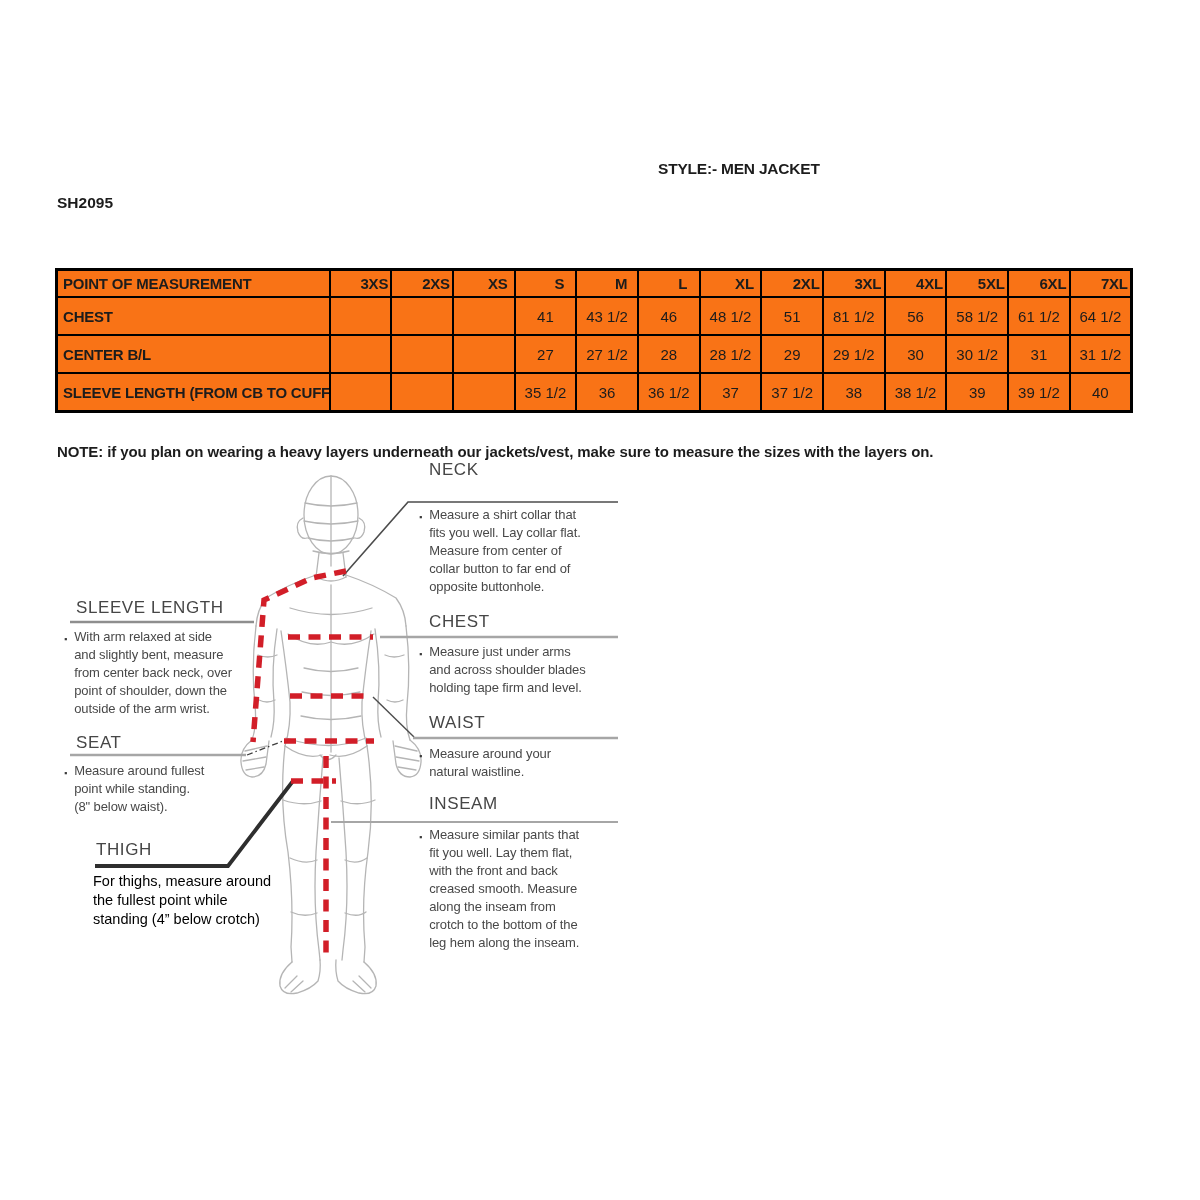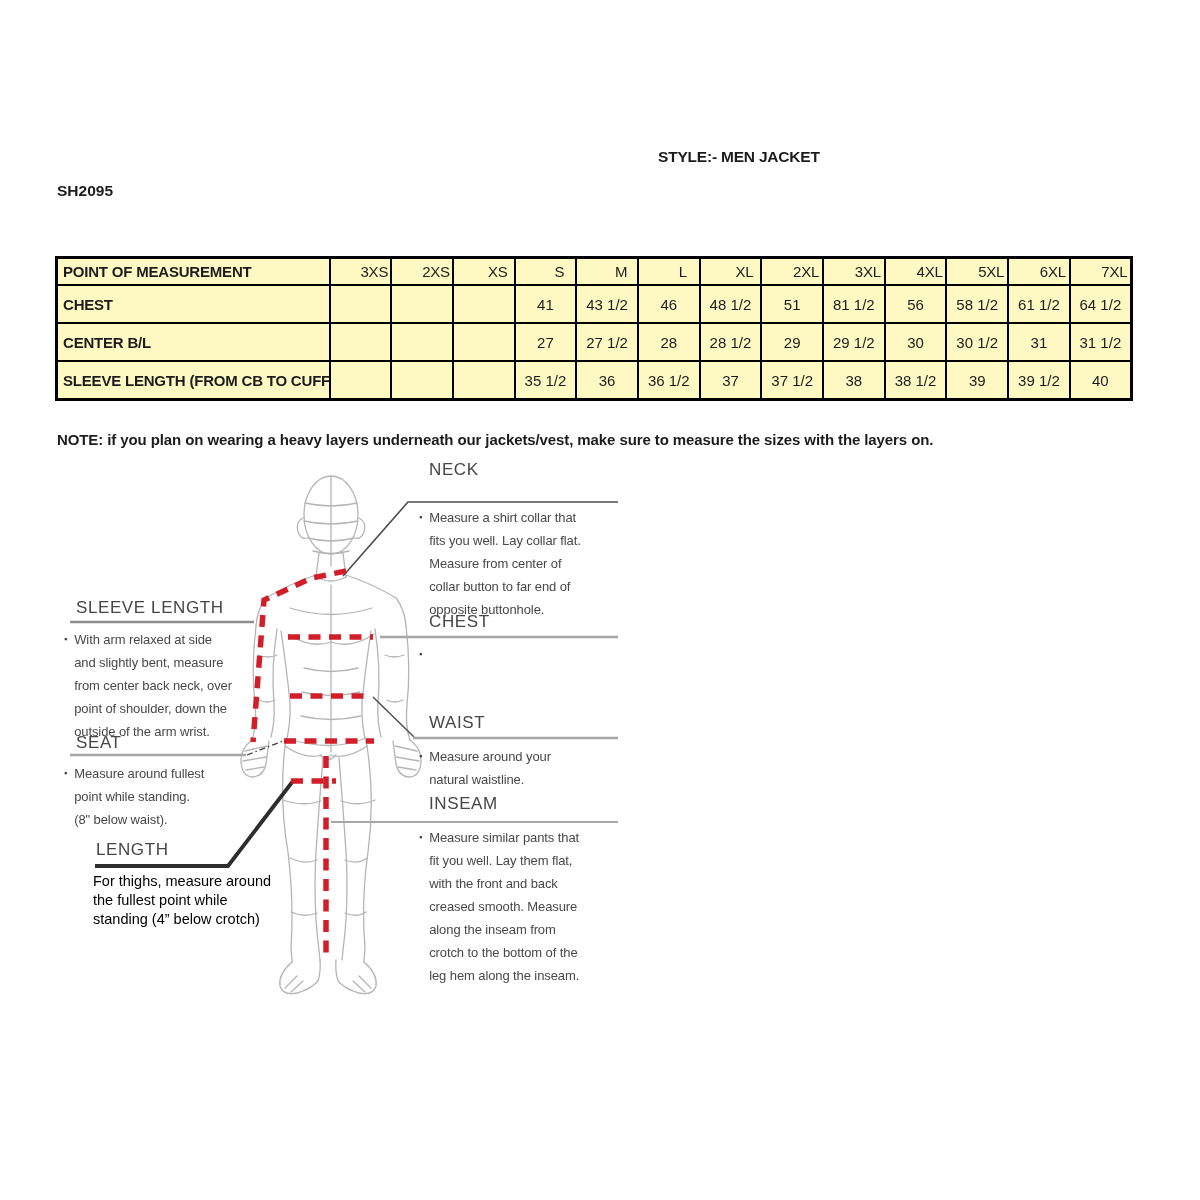--- a/index.html
+++ b/index.html
@@ -1,44 +1,44 @@
 <!DOCTYPE html>
 <html><head>
 <meta charset="utf-8">
 <style>
   html,body{margin:0;padding:0;}
   body{
     width:1200px;height:1200px;position:relative;background:#ffffff;
     font-family:"Liberation Sans",sans-serif;color:#1c1c1c;overflow:hidden;
   }
-  .abs{position:absolute;}
+  .abs{position:absolute;margin-top:12px;}
   .doc-title{left:658px;top:148px;font-weight:bold;font-size:15.5px;letter-spacing:-0.2px;}
   .style-code{left:57px;top:182px;font-weight:bold;font-size:15.5px;text-align:right;}
 
   table.size-table{
-    position:absolute;left:55px;top:256px;width:1078px;
+    position:absolute;left:55px;top:268px;width:1078px;
     border-collapse:collapse;table-layout:fixed;border:3px solid #000;
-    background:#fef9c3;
+    background:#f97316;
   }
   .size-table th,.size-table td{
     border:2px solid #000;font-size:15px;text-align:center;
     overflow:hidden;white-space:nowrap;padding:0;
   }
-  .size-table th{height:25px;font-weight:normal;letter-spacing:-0.2px;padding-left:28px;}
+  .size-table th{height:25px;font-weight:bold;letter-spacing:-0.2px;padding-left:28px;}
   .size-table td{height:36px;font-weight:normal;}
   .size-table .pom{text-align:left;padding-left:5px;font-weight:bold;letter-spacing:-0.2px;}
 
   .note{left:57px;top:431px;font-weight:bold;font-size:15px;letter-spacing:-0.1px;}
 
   .fig-svg{position:absolute;left:0;top:0;}
 
   .dlabel{position:absolute;font-size:17px;letter-spacing:0.6px;color:#464646;}
   .ann{position:absolute;display:flex;gap:7px;color:#484848;}
   .ann .bullet{font-size:9px;line-height:16px;margin-top:3px;color:#3a3a3a;}
-  .ann .txt{font-size:13px;line-height:23px;white-space:pre-line;letter-spacing:-0.1px;}
+  .ann .txt{font-size:13px;line-height:18px;white-space:pre-line;letter-spacing:-0.1px;}
   .thigh-text{position:absolute;font-size:14.5px;line-height:19px;white-space:pre-line;color:#000000;}
 </style>
 </head>
 <body>
 
 <div class="doc-title abs">STYLE:- MEN JACKET</div>
 <div class="style-code abs">SH2095</div>
 
 <table class="size-table">
   <colgroup id="table-cols">
@@ -201,20 +201,23 @@
   <div class="txt">Measure a shirt collar that
 fits you well. Lay collar flat.
 Measure from center of
 collar button to far end of
 opposite buttonhole.</div>
 </div>
 
 <div class="dlabel" style="left:429px;top:612px;">CHEST</div>
 <div class="ann" style="left:419px;top:643px;width:205px;">
   <span class="bullet">▪</span>
+  <div class="txt">Measure just under arms
+and across shoulder blades
+holding tape firm and level.</div>
 </div>
 
 <div class="dlabel" style="left:429px;top:713px;text-align:center;">WAIST</div>
 <div class="ann" style="left:419px;top:745px;width:205px;">
   <span class="bullet">▪</span>
   <div class="txt">Measure around your
 natural waistline.</div>
 </div>
 
 <div class="dlabel" style="left:429px;top:794px;">INSEAM</div>
@@ -240,16 +243,16 @@
 </div>
 
 <div class="dlabel" style="left:76px;top:733px;">SEAT</div>
 <div class="ann" style="left:64px;top:762px;width:205px;">
   <span class="bullet">▪</span>
   <div class="txt">Measure around fullest
 point while standing.
 (8" below waist).</div>
 </div>
 
-<div class="dlabel" style="left:96px;top:840px;">LENGTH</div>
+<div class="dlabel" style="left:96px;top:840px;">THIGH</div>
 <div class="thigh-text" style="left:93px;top:872px;width:220px;">For thighs, measure around
 the fullest point while
 standing (4” below crotch)</div>
 
 </body></html>

